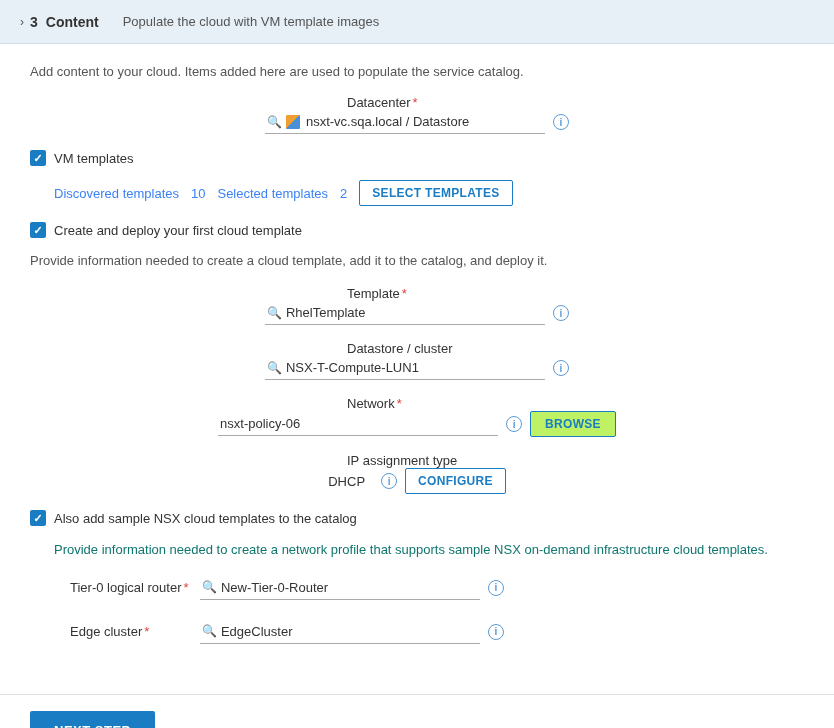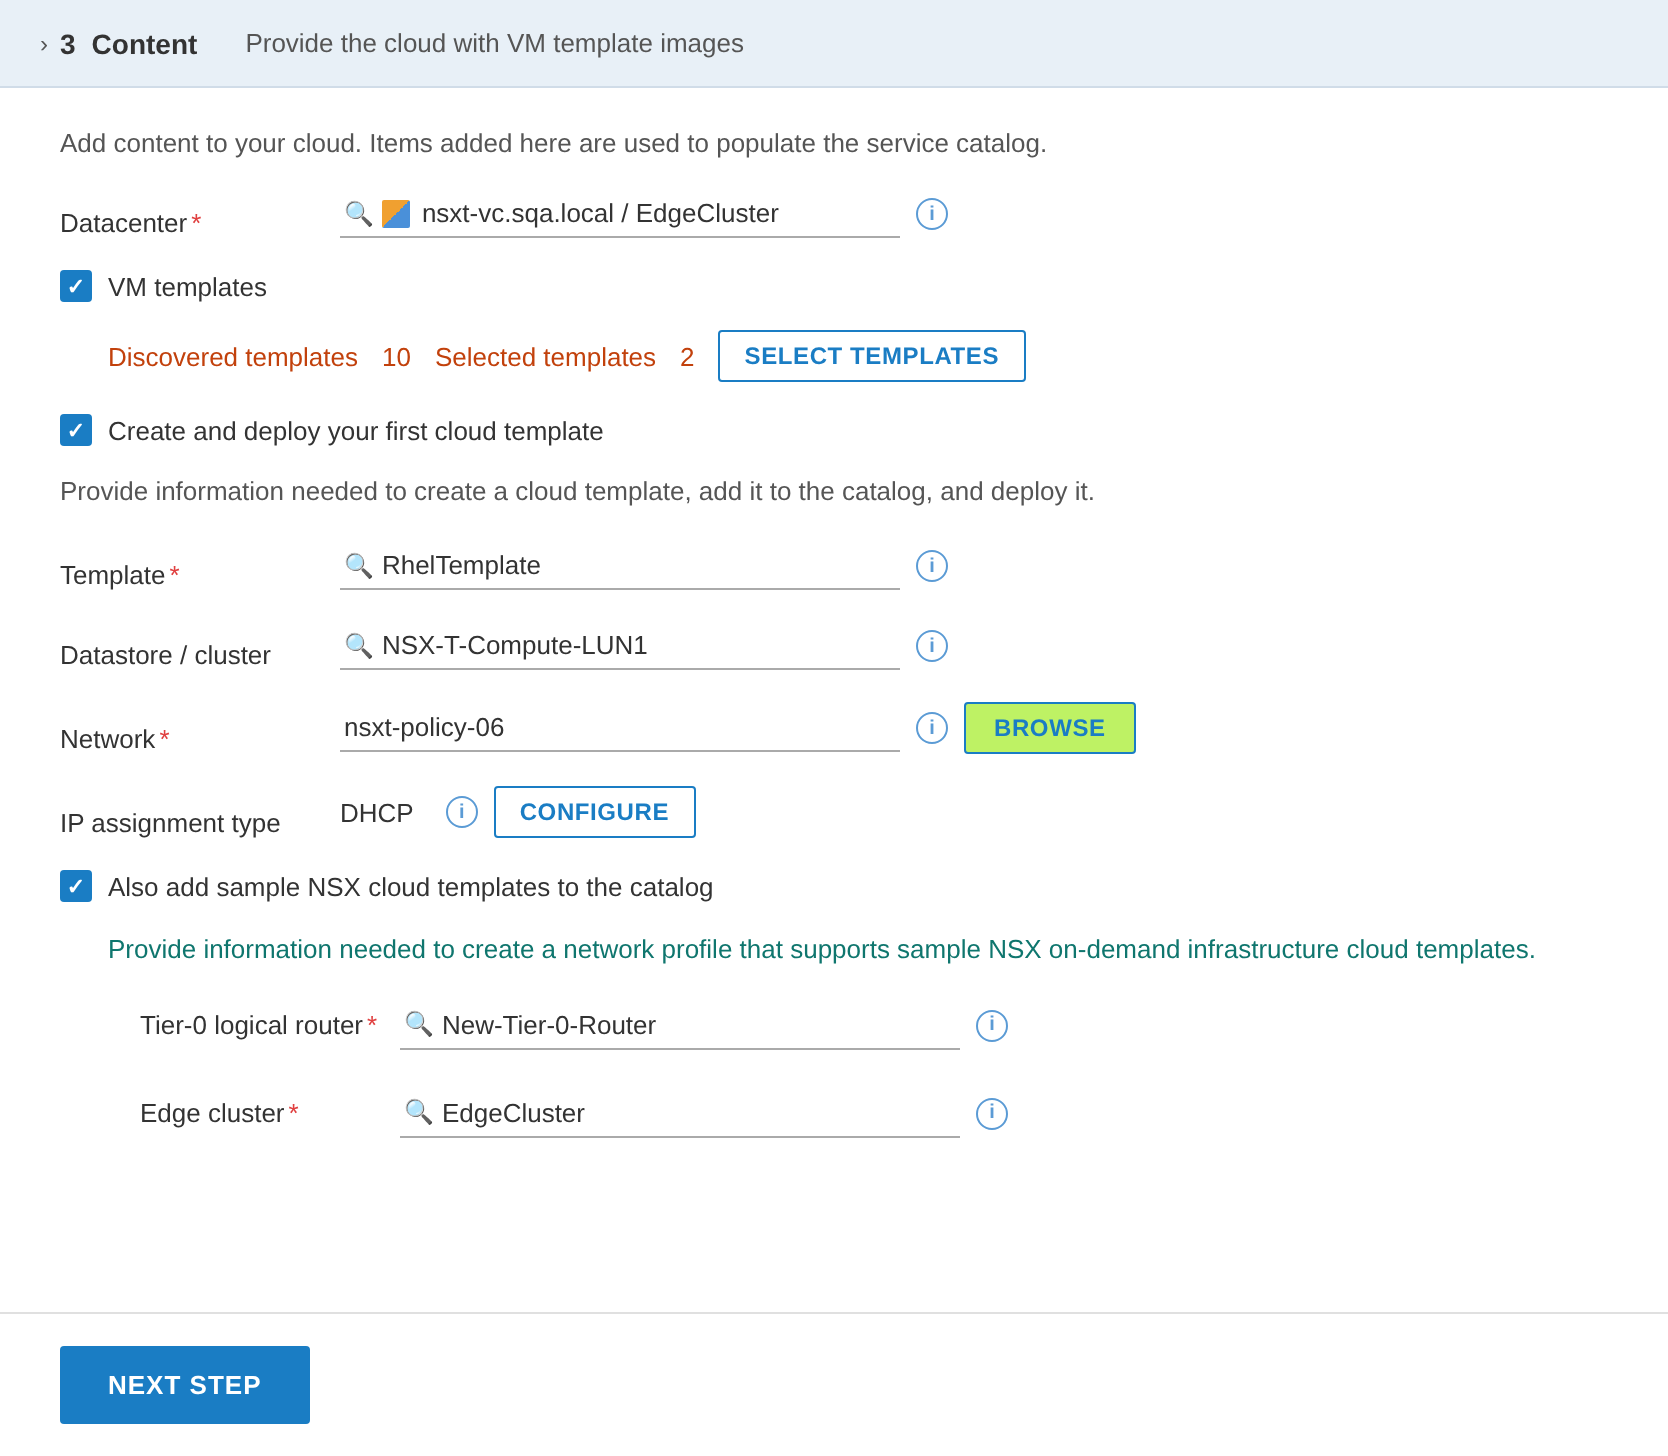--- a/index.html
+++ b/index.html
@@ -57,22 +57,23 @@
 
     .section-desc {
       color: #555;
       margin-bottom: 16px;
       font-size: 13px;
     }
 
     
     .form-row {
       display: flex;
-      align-items: flex-end;
+      align-items: center;
       margin-bottom: 16px;
+      flex-direction: column;
     }
 
     .form-label {
       width: 140px;
       font-weight: 500;
       color: #333;
       flex-shrink: 0;
       font-size: 13px;
     }
 
@@ -160,21 +161,21 @@
     
     .templates-row {
       display: flex;
       align-items: center;
       gap: 12px;
       margin-bottom: 16px;
       padding-left: 24px;
     }
 
     .templates-info {
-      color: #c2410c;
+      color: #3b82f6;
       font-size: 13px;
     }
 
     .btn-outline {
       border: 1px solid #1a7dc4;
       background: #fff;
       color: #1a7dc4;
       padding: 5px 12px;
       font-size: 12px;
       font-weight: 600;
@@ -279,36 +280,36 @@
   </style>
 </head>
 <body>
 
 <div class="page-wrapper">
 
   <div class="header">
     <span class="header-chevron">›</span>
     <span class="header-step">3</span>
     <span class="header-label">Content</span>
-    <span class="header-desc">Provide the cloud with VM template images</span>
+    <span class="header-desc">Populate the cloud with VM template images</span>
   </div>
 
   <div class="main-content">
 
     <p class="section-desc">Add content to your cloud. Items added here are used to populate the service catalog.</p>
 
     <div class="form-row">
       <div class="form-label">
         <span>Datacenter</span><span class="required">*</span>
       </div>
       <div class="form-input-wrapper">
         <div class="input-field">
           <span class="search-icon">🔍</span>
           <span class="datacenter-icon"></span>
-          <span class="input-value">nsxt-vc.sqa.local / EdgeCluster</span>
+          <span class="input-value">nsxt-vc.sqa.local / Datastore</span>
         </div>
         <div class="info-icon">i</div>
       </div>
     </div>
 
     <div class="checkbox-row">
       <div class="checkbox-custom"></div>
       <span class="checkbox-label">VM templates</span>
     </div>
 

